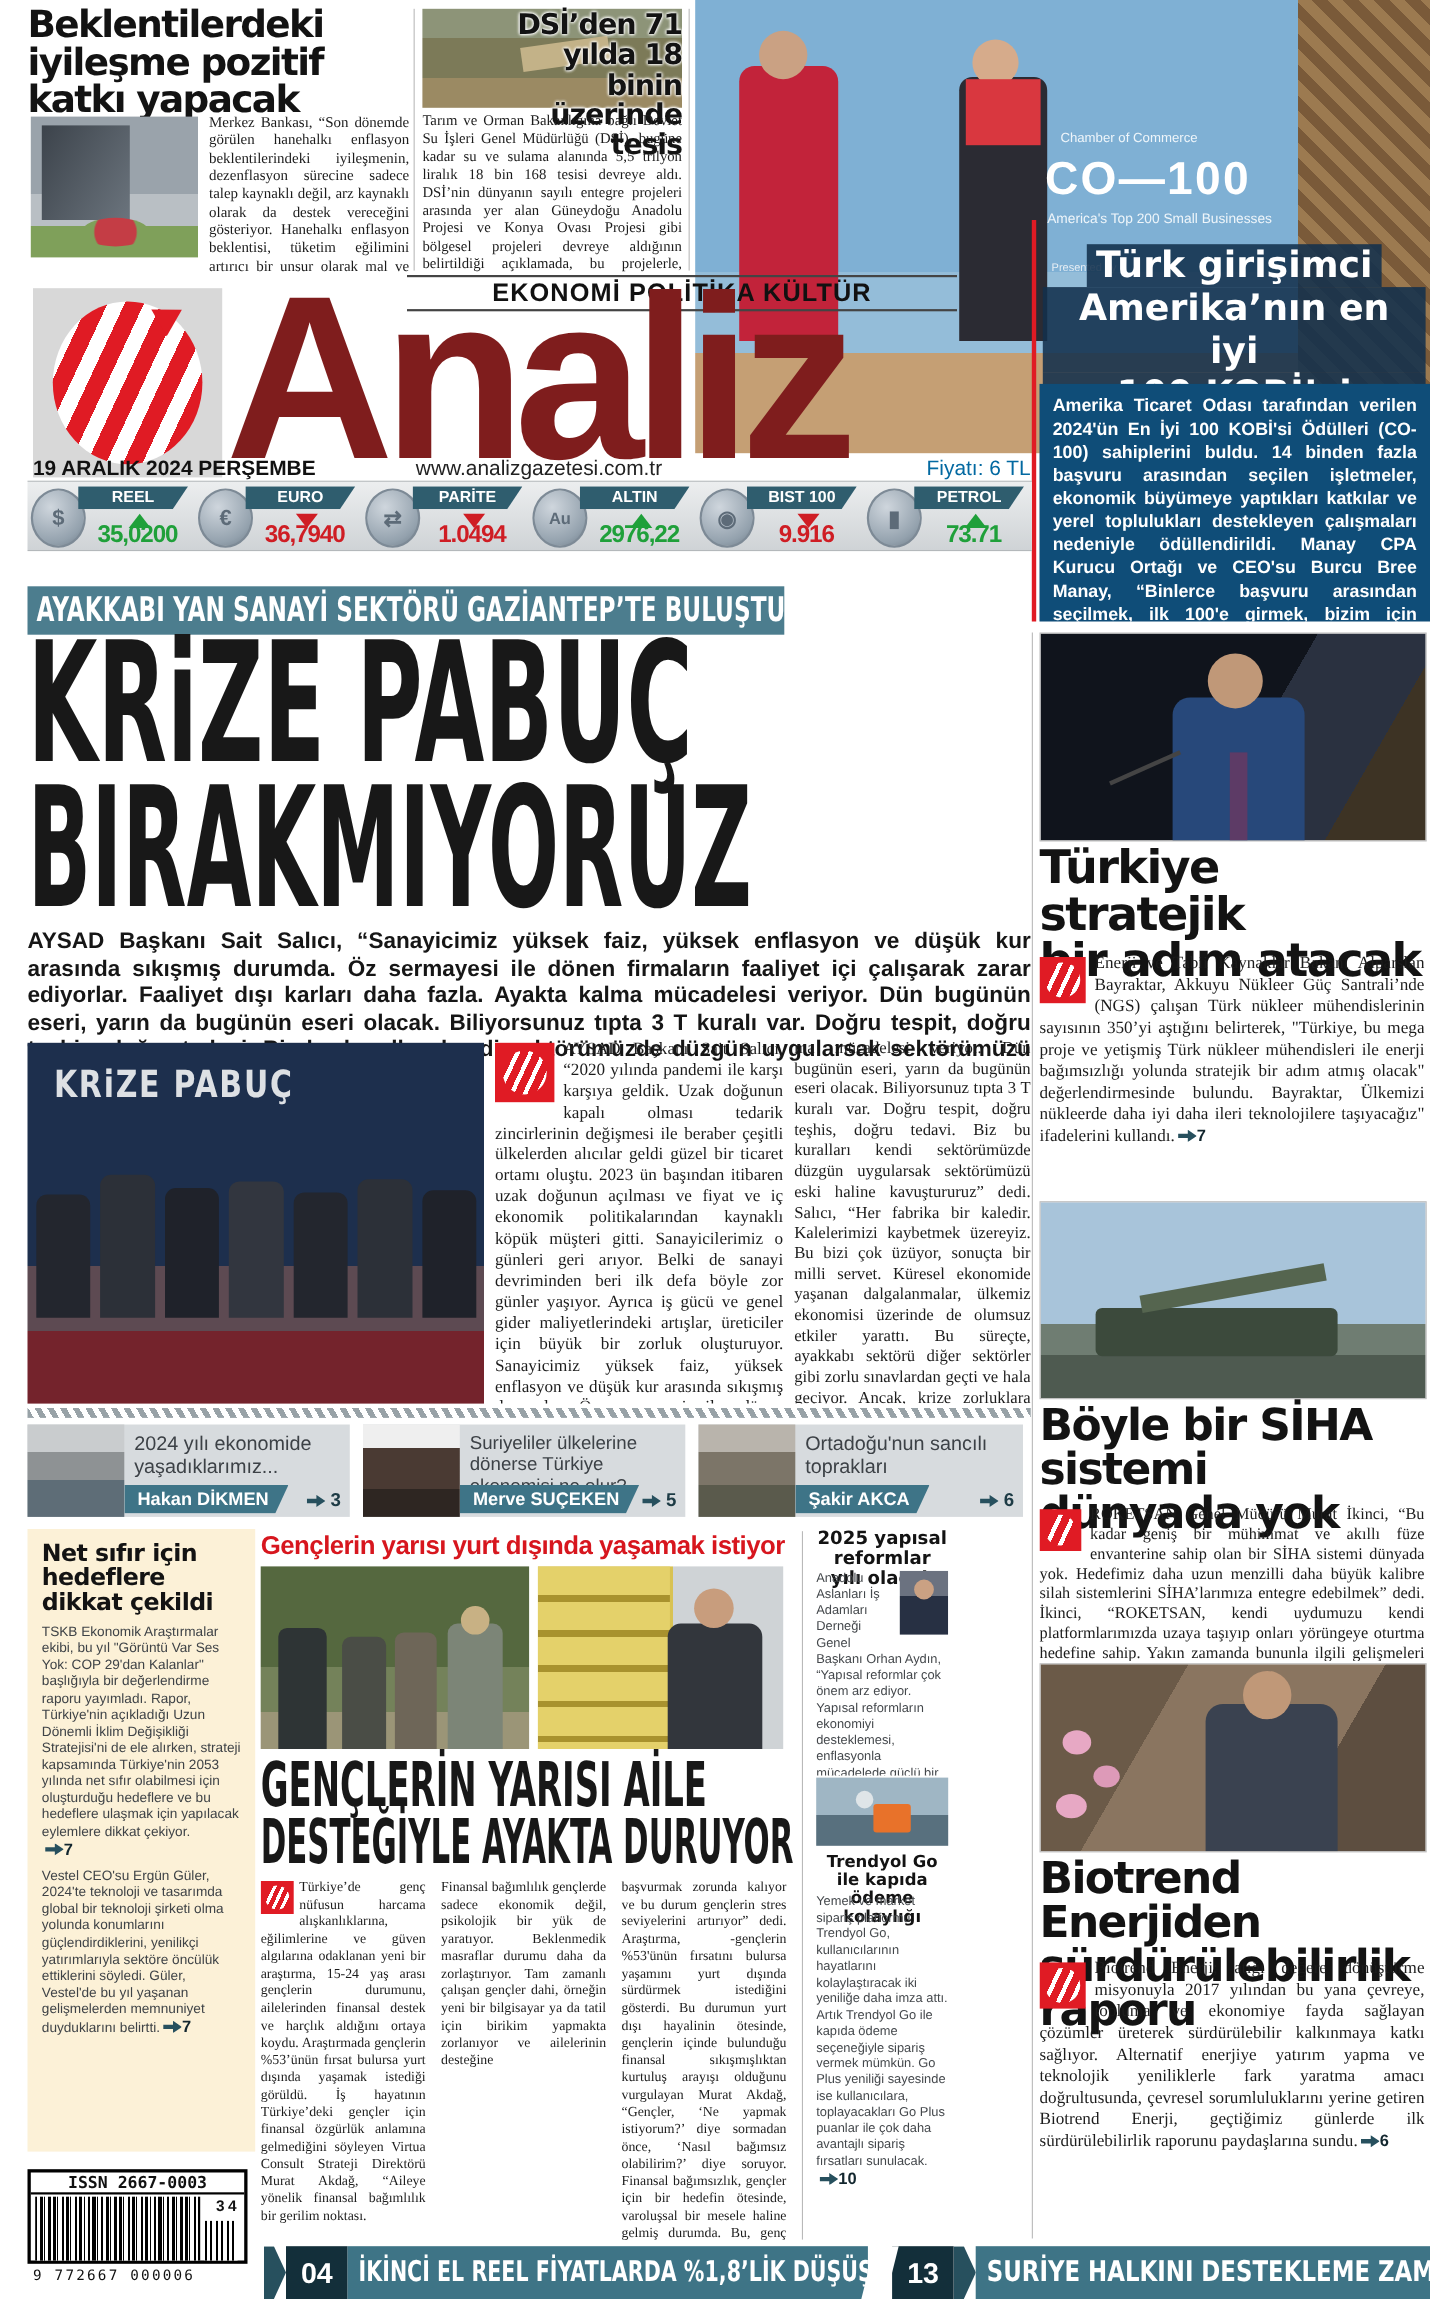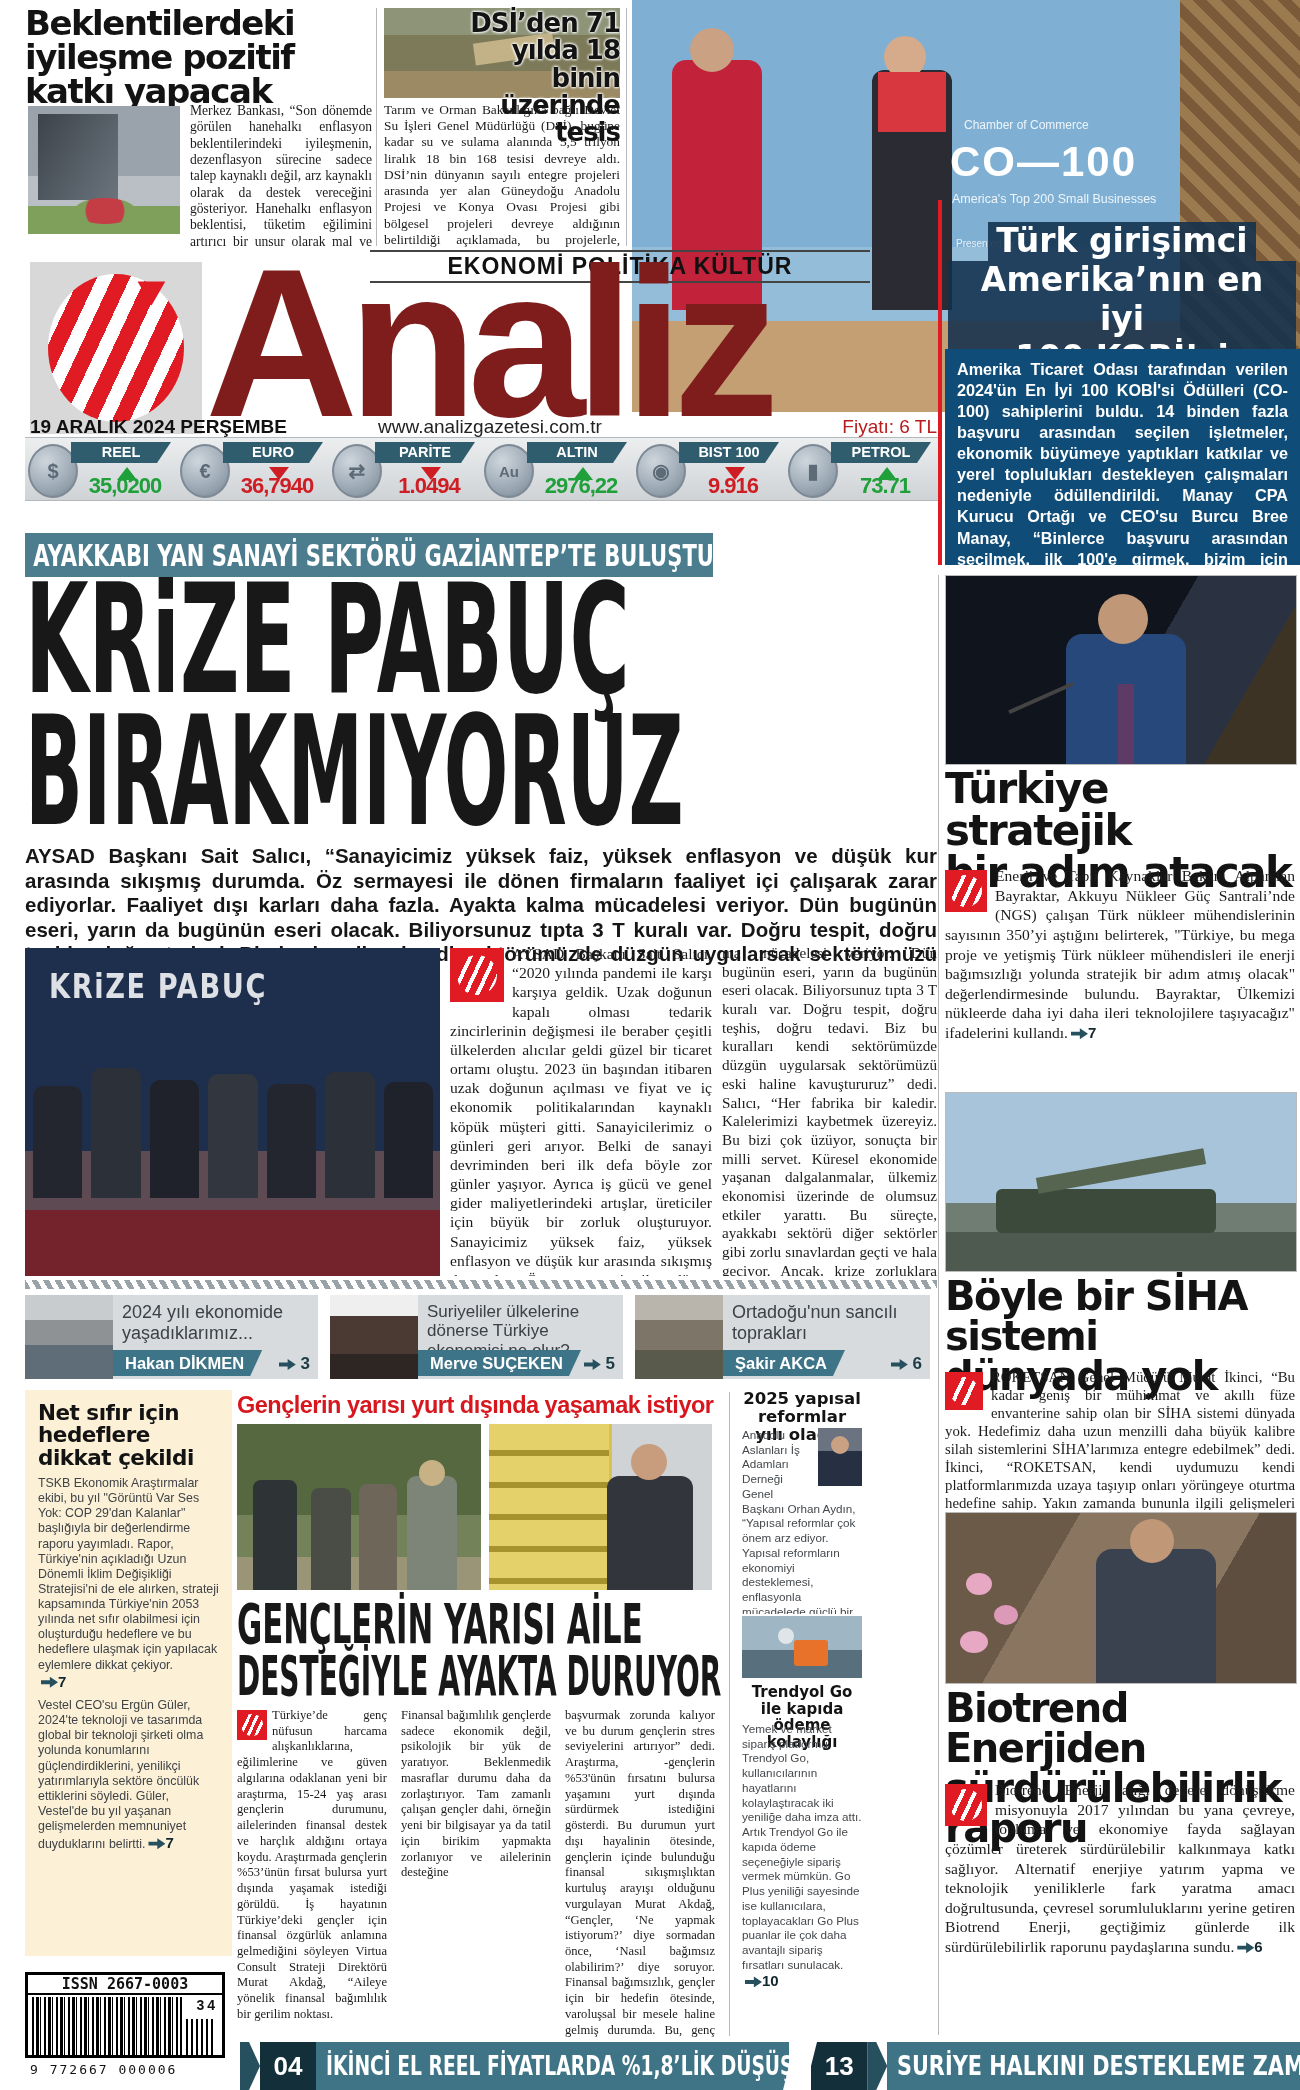--- a/index.html
+++ b/index.html
@@ -110,21 +110,21 @@
   <figure class="abs" style="left:30px;top:262px;width:172px;height:172px;background:#d8d8d8;">
     <div class="abs" style="left:18px;top:12px;width:136px;height:148px;border-radius:50%;
          background:repeating-linear-gradient(115deg,#e01b24 0 16px,#fff 16px 30px);"></div>
     <div class="abs" style="left:112px;top:8px;width:0;height:0;border:14px solid transparent;border-left:24px solid #e01b24;transform:rotate(-30deg);"></div>
   </figure>
   <div class="abs" style="left:205px;top:256px;width:735px;height:178px;overflow:hidden;">
     <span style="font-family:Liberation Sans, sans-serif;font-weight:700;font-size:212px;line-height:.82;color:#7f1d1d;letter-spacing:-10px;">Analiz</span>
   </div>
   <div class="abs" style="left:30px;top:416px;width:300px;font-weight:700;font-size:19px;">19 ARALIK 2024 PERŞEMBE</div>
   <div class="abs" style="left:340px;top:416px;width:300px;text-align:center;font-size:19px;color:#222;">www.analizgazetesi.com.tr</div>
-  <div class="abs" style="left:700px;top:416px;width:237px;text-align:right;font-size:19px;color:#b91c1c;">Fiyatı: 6 TL</div>
+  <div class="abs" style="left:700px;top:416px;width:237px;text-align:right;font-size:19px;color:#0369a1;">Fiyatı: 6 TL</div>
 
   <div class="abs" style="left:25px;top:437px;width:913px;height:62px;border-top:1px solid #b4b8bb;border-bottom:1px solid #b4b8bb;
        background:linear-gradient(180deg,#eceeef,#cfd3d6);">
     <div class="tcell tick-up" style="left:0;">
       <div class="coin">
           <span>$</span>
         </div>
       <div class="tlabel">REEL</div>
       <div class="arr"></div>
       <div class="tval">35,0200</div>

